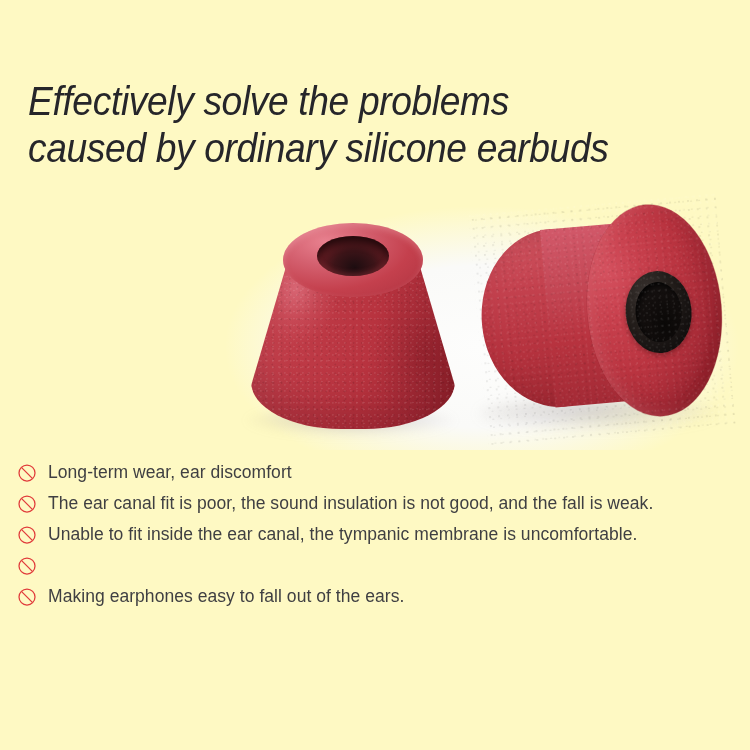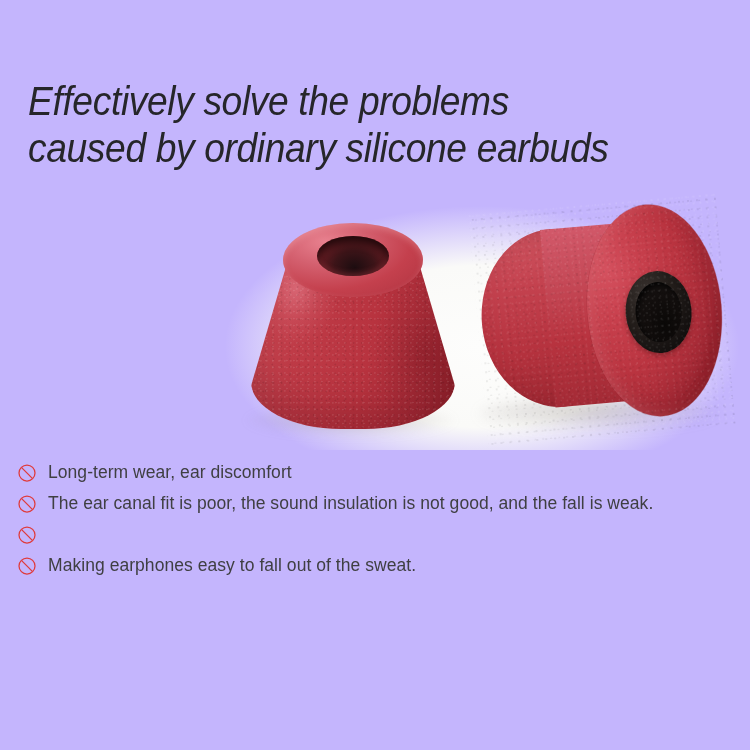--- a/index.html
+++ b/index.html
@@ -12,21 +12,21 @@
     overflow: hidden;
     background: #ececea;
     font-family: "Liberation Sans", sans-serif;
     -webkit-font-smoothing: antialiased;
   }
 
   #page {
     position: relative;
     width: 750px;
     height: 750px;
-    background: #c4b5fd;
+    background: #fef9c3;
     overflow: hidden;
   }
 
   
   .headline {
     position: absolute;
     left: 28px;
     top: 78px;
     width: 700px;
     font-style: italic;
@@ -298,31 +298,38 @@
     </div>
 
     <div class="problem-row">
       <svg class="no-icon" viewBox="0 0 24 24">
         <circle cx="12" cy="12" r="9.6" fill="none" stroke="#e03a3a" stroke-width="1.5"></circle>
         <line x1="5.6" y1="5.6" x2="18.4" y2="18.4" stroke="#e03a3a" stroke-width="1.5"></line>
       </svg>
       <span class="problem-text"> The ear canal fit is poor, the sound insulation is not good, and the fall is weak.</span>
     </div>
 
-
-    <div class="problem-row">
-      <svg class="no-icon" viewBox="0 0 24 24">
-        <circle cx="12" cy="12" r="9.6" fill="none" stroke="#e03a3a" stroke-width="1.5"></circle>
-        <line x1="5.6" y1="5.6" x2="18.4" y2="18.4" stroke="#e03a3a" stroke-width="1.5"></line>
-      </svg>
-    </div>
-
-    <div class="problem-row">
-      <svg class="no-icon" viewBox="0 0 24 24">
-        <circle cx="12" cy="12" r="9.6" fill="none" stroke="#e03a3a" stroke-width="1.5"></circle>
-        <line x1="5.6" y1="5.6" x2="18.4" y2="18.4" stroke="#e03a3a" stroke-width="1.5"></line>
-      </svg>
-      <span class="problem-text"> Making earphones easy to fall out of the sweat.</span>
+    <div class="problem-row">
+      <svg class="no-icon" viewBox="0 0 24 24">
+        <circle cx="12" cy="12" r="9.6" fill="none" stroke="#e03a3a" stroke-width="1.5"></circle>
+        <line x1="5.6" y1="5.6" x2="18.4" y2="18.4" stroke="#e03a3a" stroke-width="1.5"></line>
+      </svg>
+      <span class="problem-text">Unable to fit inside the ear canal, the tympanic membrane is uncomfortable.</span>
+    </div>
+
+    <div class="problem-row">
+      <svg class="no-icon" viewBox="0 0 24 24">
+        <circle cx="12" cy="12" r="9.6" fill="none" stroke="#e03a3a" stroke-width="1.5"></circle>
+        <line x1="5.6" y1="5.6" x2="18.4" y2="18.4" stroke="#e03a3a" stroke-width="1.5"></line>
+      </svg>
+    </div>
+
+    <div class="problem-row">
+      <svg class="no-icon" viewBox="0 0 24 24">
+        <circle cx="12" cy="12" r="9.6" fill="none" stroke="#e03a3a" stroke-width="1.5"></circle>
+        <line x1="5.6" y1="5.6" x2="18.4" y2="18.4" stroke="#e03a3a" stroke-width="1.5"></line>
+      </svg>
+      <span class="problem-text"> Making earphones easy to fall out of the ears.</span>
     </div>
 
   </div>
 
 </div>
 
 </body></html>

